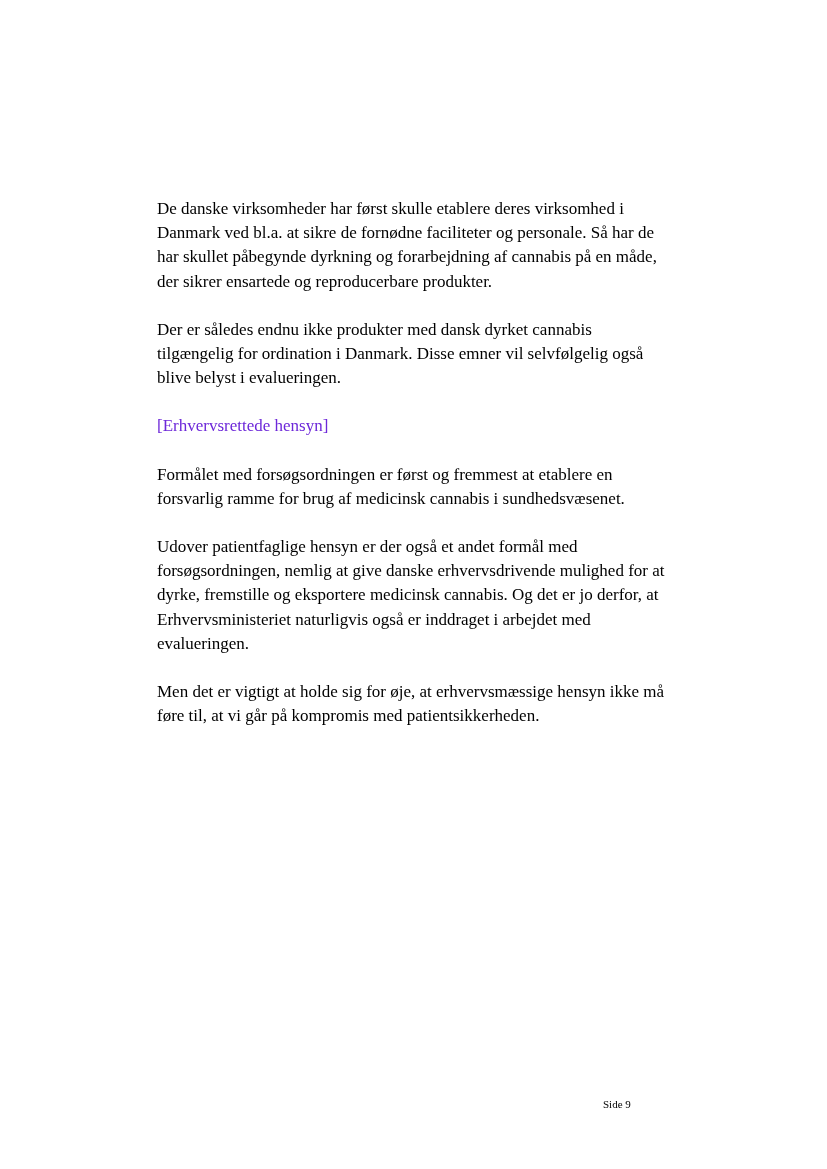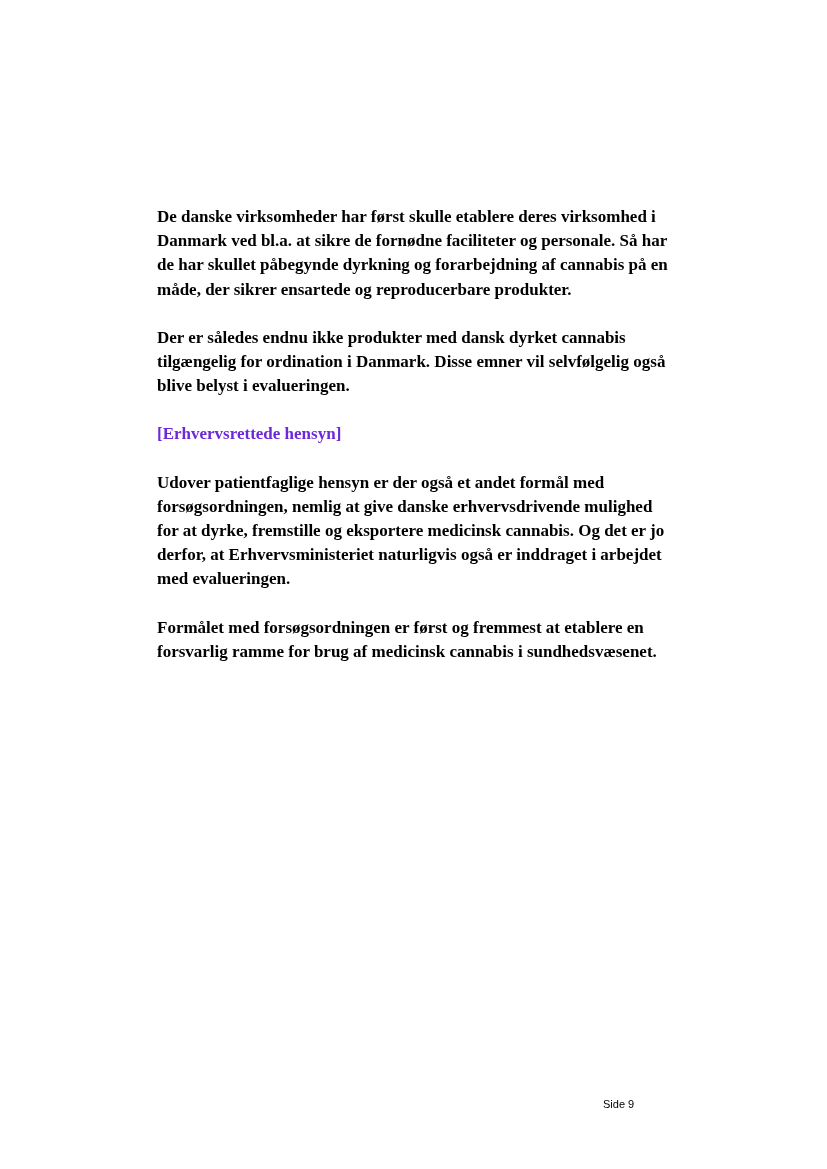--- a/index.html
+++ b/index.html
@@ -19,53 +19,53 @@
   .doc-content {
     position: absolute;
     left: 157px;
     top: 197px;
     width: 512px;
     font-size: 17px;
     line-height: 24.2px;
     text-align: left;
   }
   .doc-content p {
-    margin: 8px 0 24px 0;
+    margin: 0 0 24px 0;
     padding: 0;
-    font-weight: bold;
   }
   .paragraph {
     color: #000000;
   }
   .annotation {
     color: #6d28d9;
   }
   .page-footer {
     position: absolute;
     left: 603px;
     top: 1098px;
-    font-family: Liberation Sans, sans-serif;
+    font-family: Liberation Serif, serif;
     font-size: 11px;
     color: #000000;
   }
 </style>
 </head>
 <body>
 
 <div class="page">
 
   <div class="doc-content">
     <p class="paragraph">De danske virksomheder har først skulle etablere deres virksomhed i Danmark ved bl.a. at sikre de fornødne faciliteter og personale. Så har de har skullet påbegynde dyrkning og forarbejdning af cannabis på en måde, der sikrer ensartede og reproducerbare produkter.</p>
 
     <p class="paragraph">Der er således endnu ikke produkter med dansk dyrket cannabis tilgængelig for ordination i Danmark. Disse emner vil selvfølgelig også blive belyst i evalueringen.</p>
 
     <p class="annotation">[Erhvervsrettede hensyn]</p>
 
+    <p class="paragraph">Formålet med forsøgsordningen er først og fremmest at etablere en forsvarlig ramme for brug af medicinsk cannabis i sundhedsvæsenet.</p>
+
     <p class="paragraph">Udover patientfaglige hensyn er der også et andet formål med forsøgsordningen, nemlig at give danske erhvervsdrivende mulighed for at dyrke, fremstille og eksportere medicinsk cannabis. Og det er jo derfor, at Erhvervsministeriet naturligvis også er inddraget i arbejdet med evalueringen.</p>
 
-    <p class="paragraph">Formålet med forsøgsordningen er først og fremmest at etablere en forsvarlig ramme for brug af medicinsk cannabis i sundhedsvæsenet.</p>
-
+    <p class="paragraph">Men det er vigtigt at holde sig for øje, at erhvervsmæssige hensyn ikke må føre til, at vi går på kompromis med patientsikkerheden.</p>
 
   </div>
 
   <div class="page-footer">Side 9</div>
 
 </div>
 
 </body></html>

